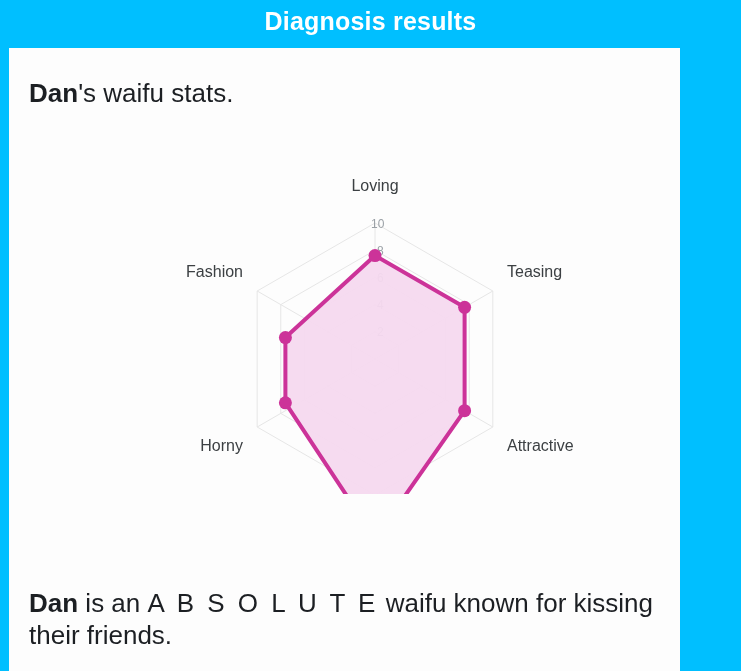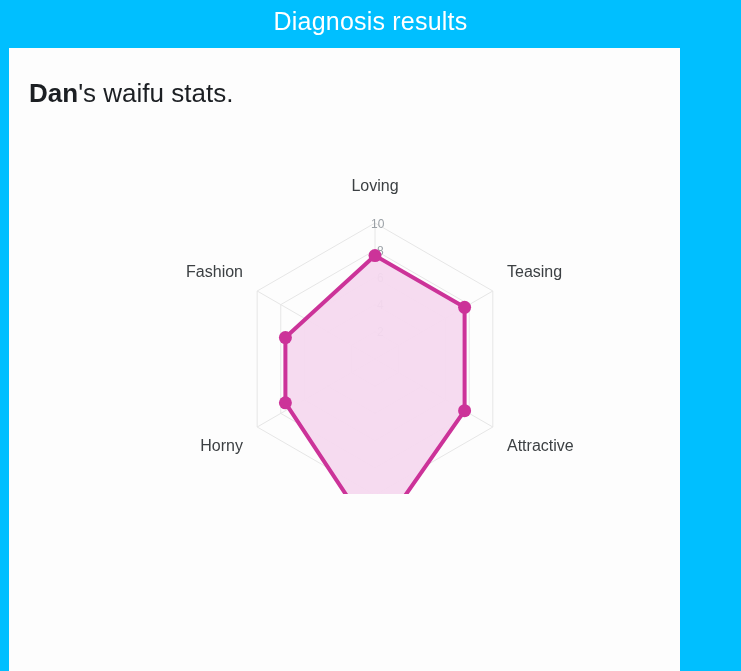--- a/index.html
+++ b/index.html
@@ -32,21 +32,21 @@
     width: 741px;
     height: 42px;
     background: #00bfff;
     display: flex;
     align-items: center;
     justify-content: center;
   }
   #header-title {
     color: #ffffff;
     font-size: 25px;
-    font-weight: normal;
+    font-weight: bold;
     letter-spacing: 0.2px;
     line-height: 1;
     text-align: center;
   }
 
   
   #content-card {
     position: absolute;
     left: 9px;
     top: 48px;
@@ -177,15 +177,18 @@
           <text class="axis-label" x="366" y="77" text-anchor="middle">Loving</text>
           <text class="axis-label" x="498" y="163" text-anchor="start">Teasing</text>
           <text class="axis-label" x="498" y="337" text-anchor="start">Attractive</text>
           <text class="axis-label" x="366" y="414" text-anchor="middle">Cute</text>
           <text class="axis-label" x="234" y="337" text-anchor="end">Horny</text>
           <text class="axis-label" x="234" y="163" text-anchor="end">Fashion</text>
         </g>
       </svg>
     </div>
 
+    <div id="verdict">
+      <span class="strong">Dan</span><span> is an </span><span class="spaced">A B S O L U T E</span><span> waifu known for kissing their friends.</span>
+    </div>
 
   </div>
 </div>
 
 </body></html>

